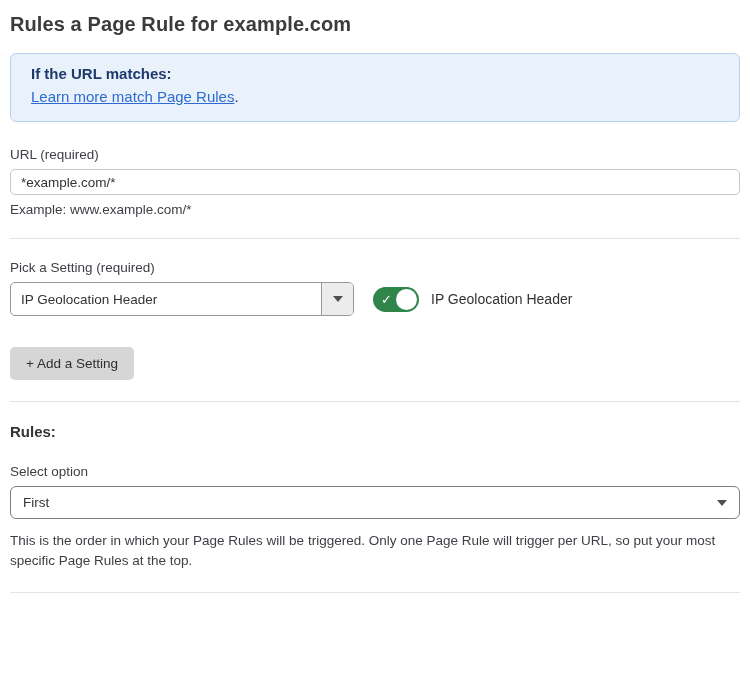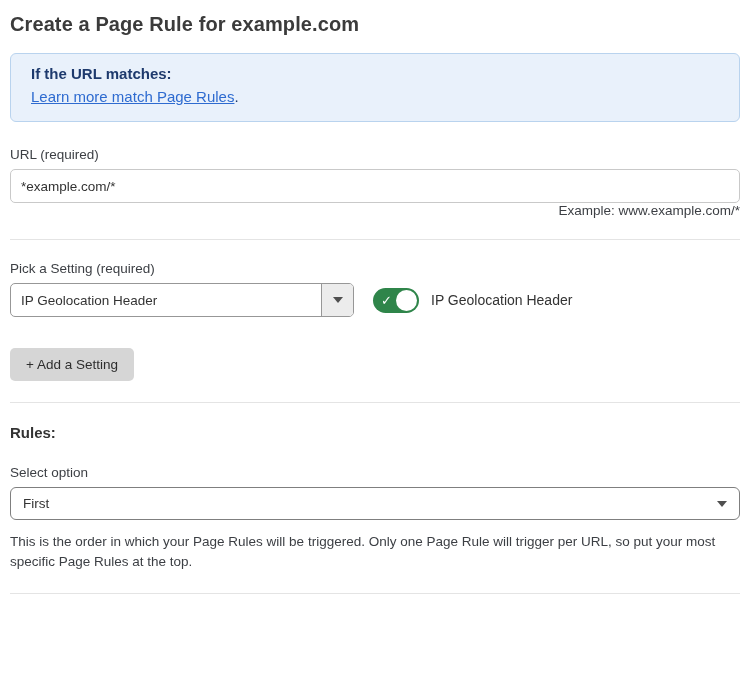--- a/index.html
+++ b/index.html
@@ -39,34 +39,34 @@
   }
 
   .field-label {
     font-size: 13.5px;
     color: #3c3f44;
     margin-bottom: 7px;
   }
 
   .url-input {
     width: 100%;
-    height: 34px;
+    height: 14px;
     border: 1px solid #c9c9c9;
     border-radius: 5px;
-    padding: 4px 10px;
+    padding: 12px 10px;
     font-size: 13.5px;
     font-family: "Liberation Sans", sans-serif;
     color: #333;
     outline: none;
     background: #fff;
   }
   .helper-text {
     font-size: 13.5px;
     color: #3c3f44;
-    text-align: right;
+    margin-top: 7px;
   }
 
   .divider {
     border: none;
     border-top: 1px solid #e4e4e4;
     margin: 21px 0;
   }
 
   .section-heading {
     font-size: 15px;
@@ -180,21 +180,21 @@
     line-height: 20px;
     color: #3c3f44;
     margin-top: 12px;
   }
 </style>
 </head>
 <body>
 
 <div class="container">
 
-  <h1 class="page-title">Create a Page Rule for example.com</h1>
+  <h1 class="page-title">Rules a Page Rule for example.com</h1>
 
   <div class="info-box">
     <div class="info-heading">If the URL matches:</div>
     <div><a class="info-link">Learn more match Page Rules</a><span>.</span></div>
   </div>
 
   <div class="field-label">URL (required)</div>
   <input class="url-input" type="text" value="*example.com/*" style="">
   <div class="helper-text">Example: www.example.com/*</div>
 

